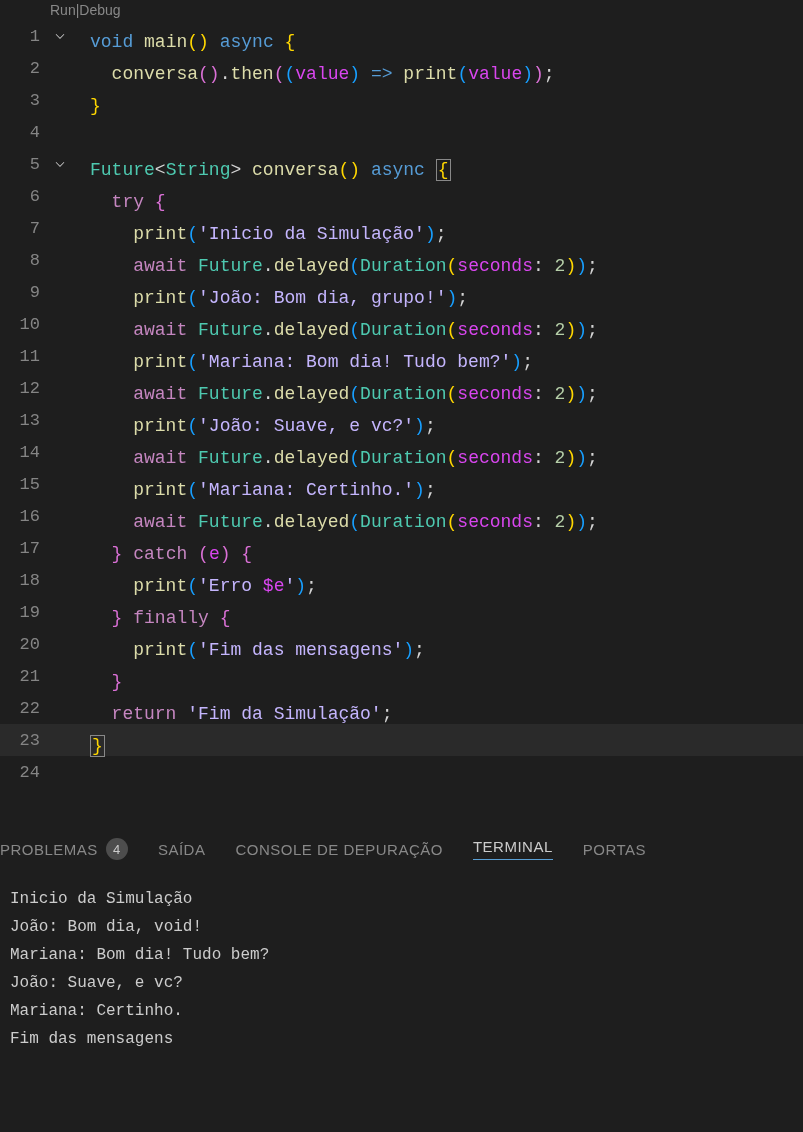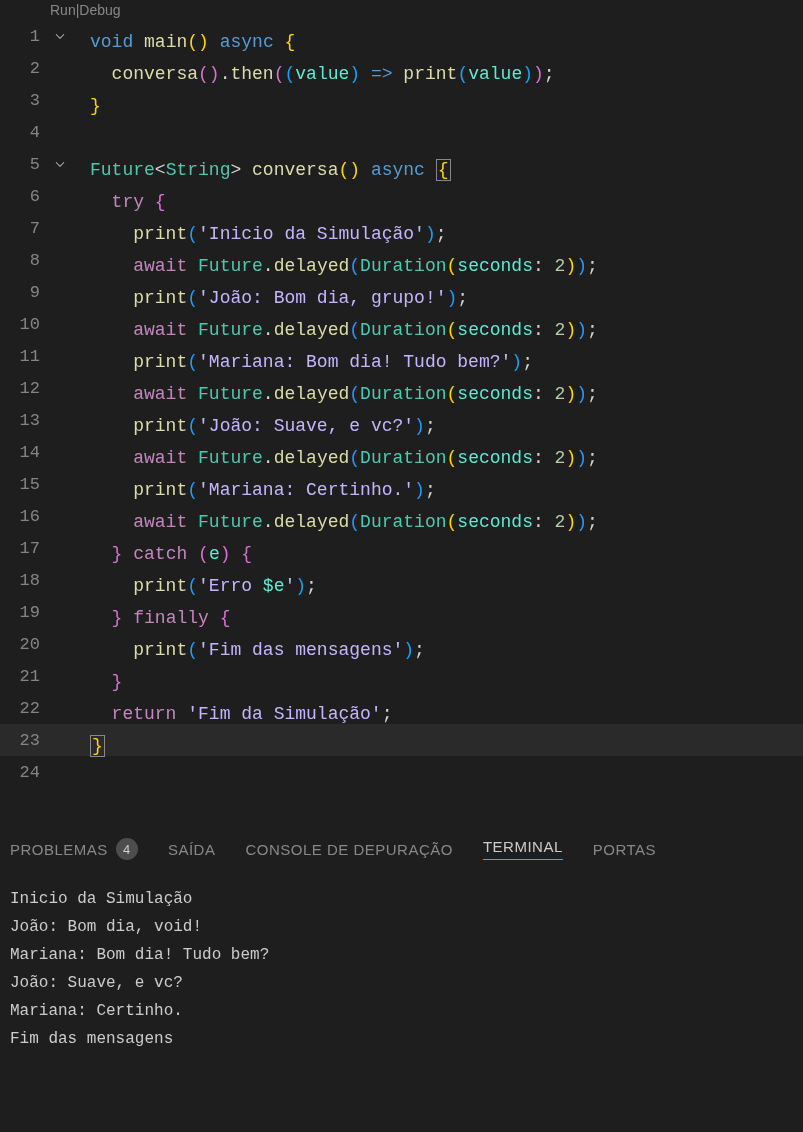--- a/index.html
+++ b/index.html
@@ -57,21 +57,21 @@
     .code-content {
       padding-left: 20px;
       white-space: pre;
       margin-top: 12px;
     }
     
     .kw-blue { color: #569cd6; }
     .kw-yellow { color: #dcdcaa; }
     .kw-purple { color: #c586c0; }
     .kw-green { color: #4ec9b0; }
-    .kw-lightblue { color: #5eead4; text-align: center; }
+    .kw-lightblue { color: #d946ef; text-align: center; }
     .kw-orange { color: #c4b5fd; }
     .punct { color: #d4d4d4; }
     .brace-yellow { color: #ffd700; }
     .brace-purple { color: #da70d6; }
     .brace-blue { color: #179fff; }
     .number { color: #b5cea8; }
     .current-line {
       background-color: #2a2a2a;
     }
     .bracket-match {
@@ -79,21 +79,21 @@
       padding: 0 1px;
     }
 
     
     .panel-area {
       margin-top: 40px;
     }
     .tabs {
       display: flex;
       gap: 30px;
-      padding: 10px 10px;
+      padding: 10px 0;
       font-family: 'Segoe UI', sans-serif;
       font-size: 15px;
       color: #888888;
       align-items: center;
     }
     .tab {
       display: flex;
       align-items: center;
       gap: 8px;
       cursor: pointer;

